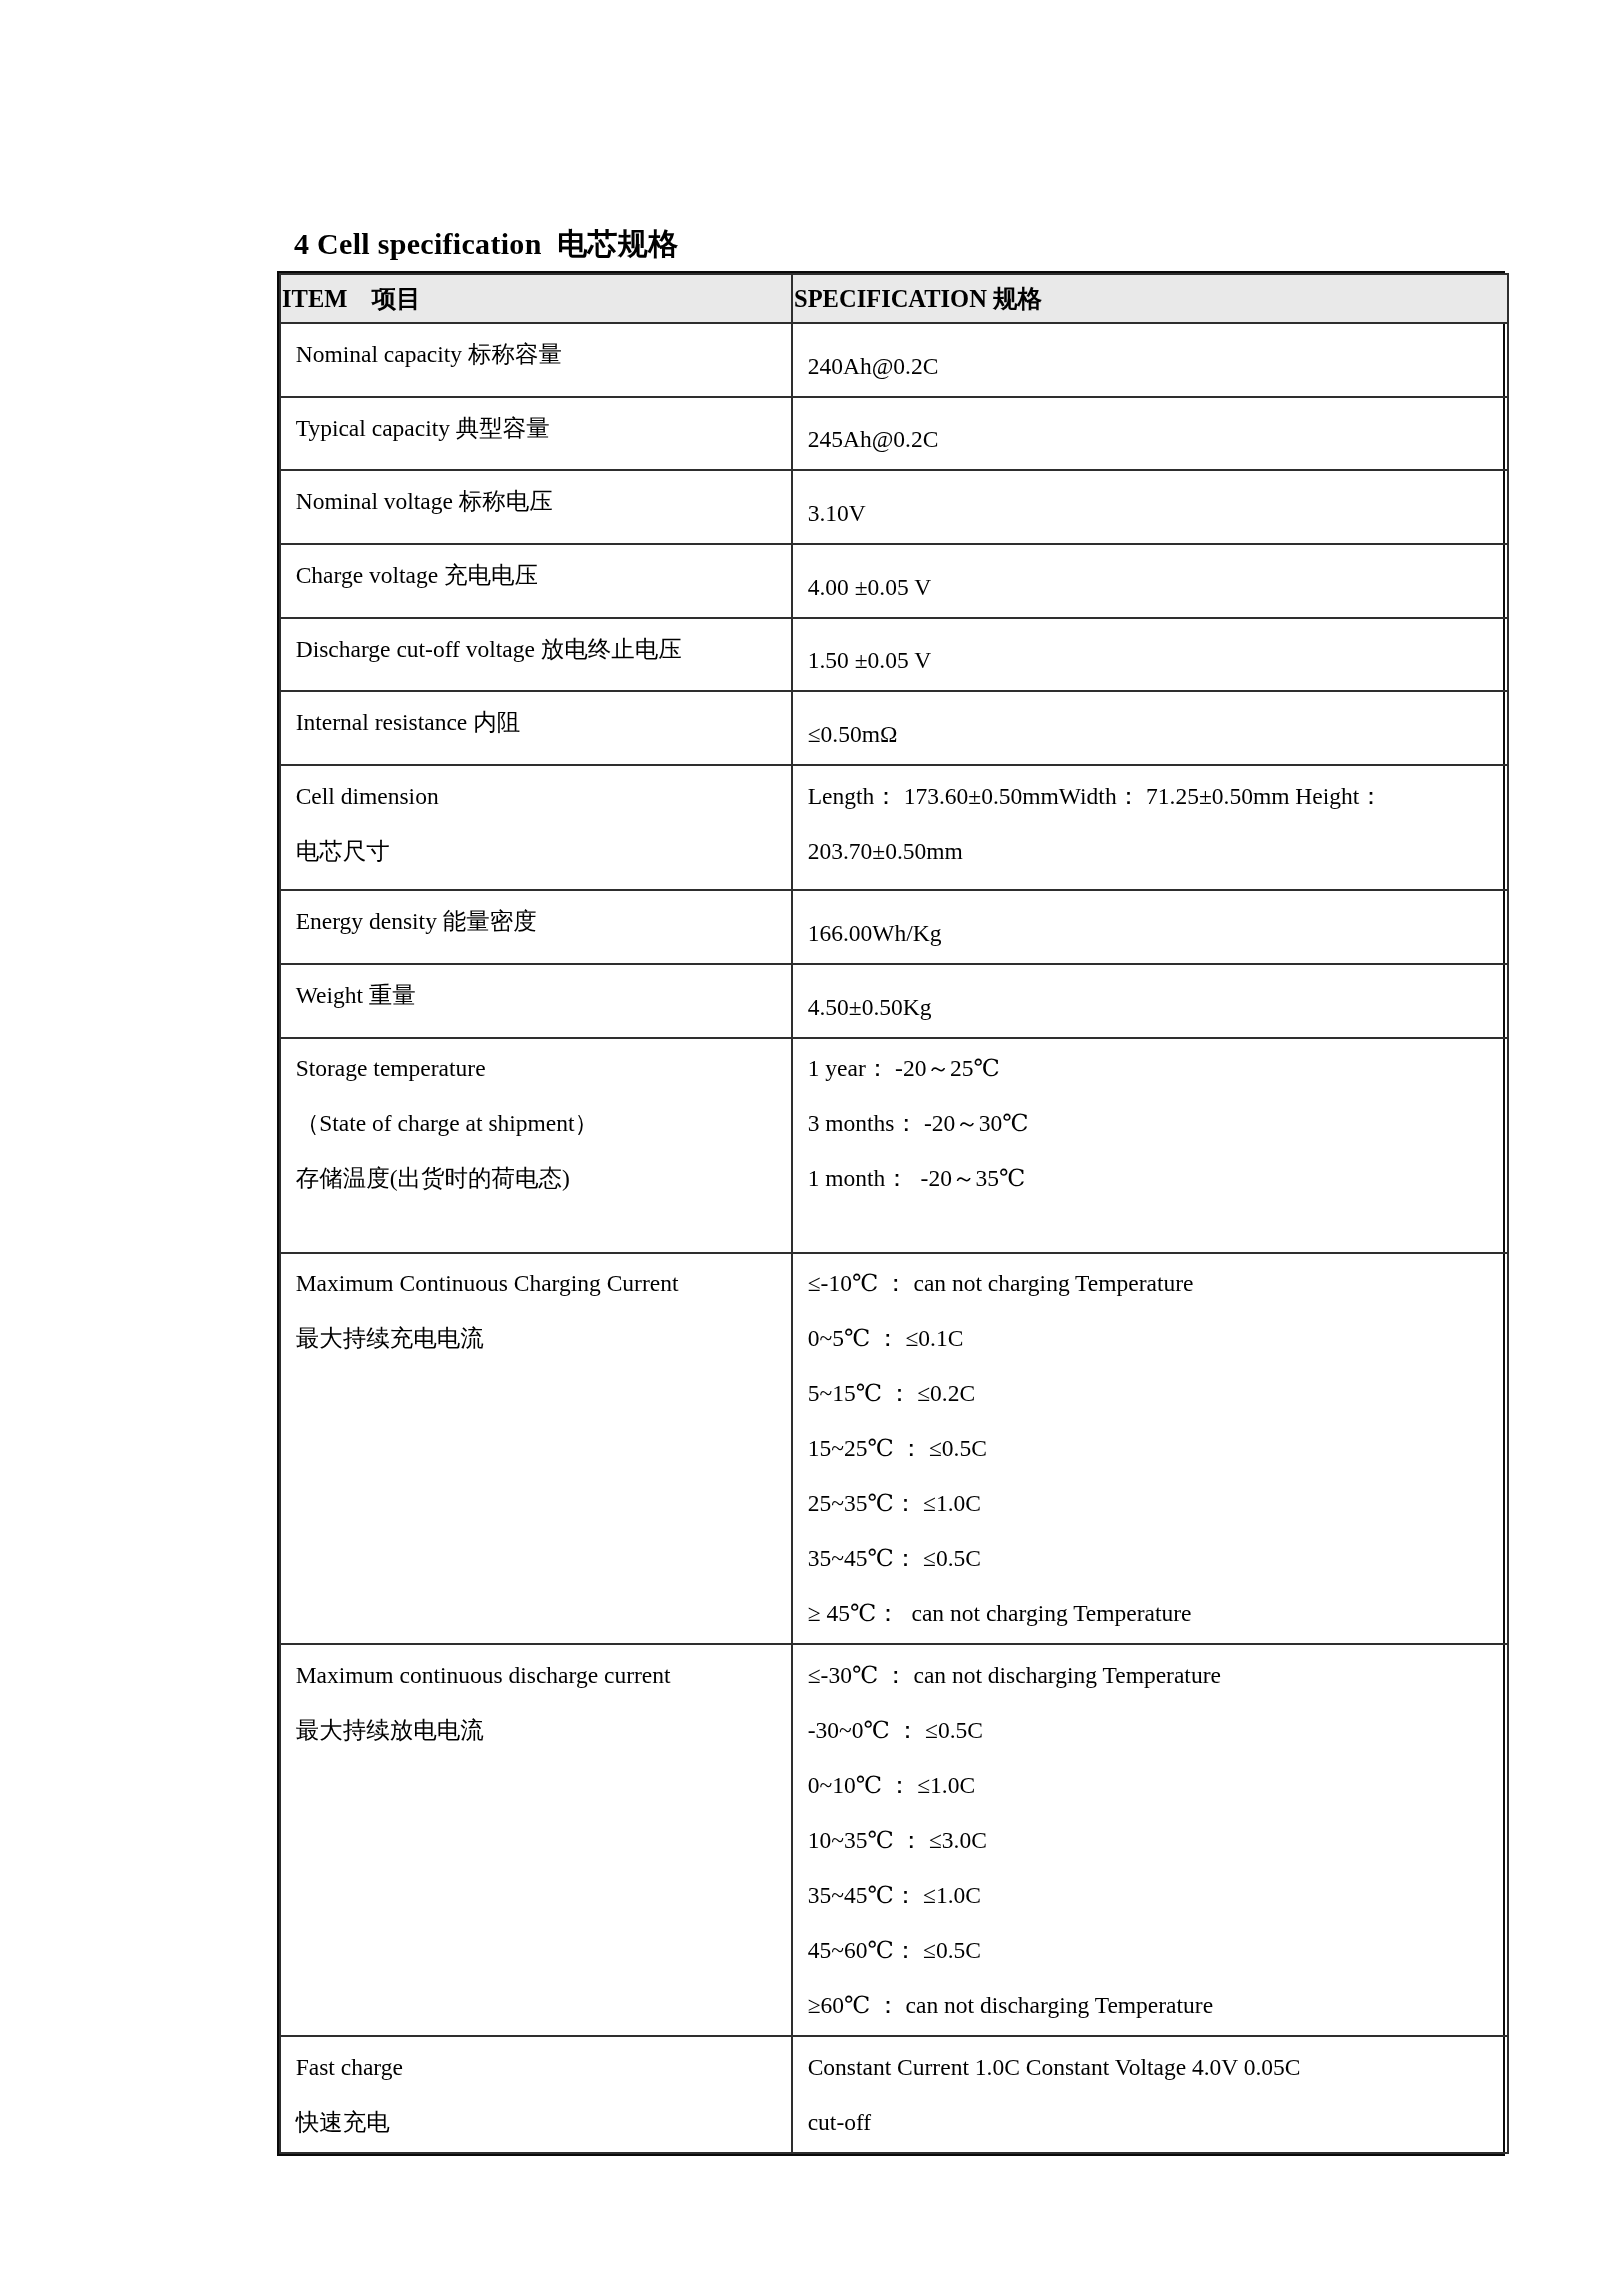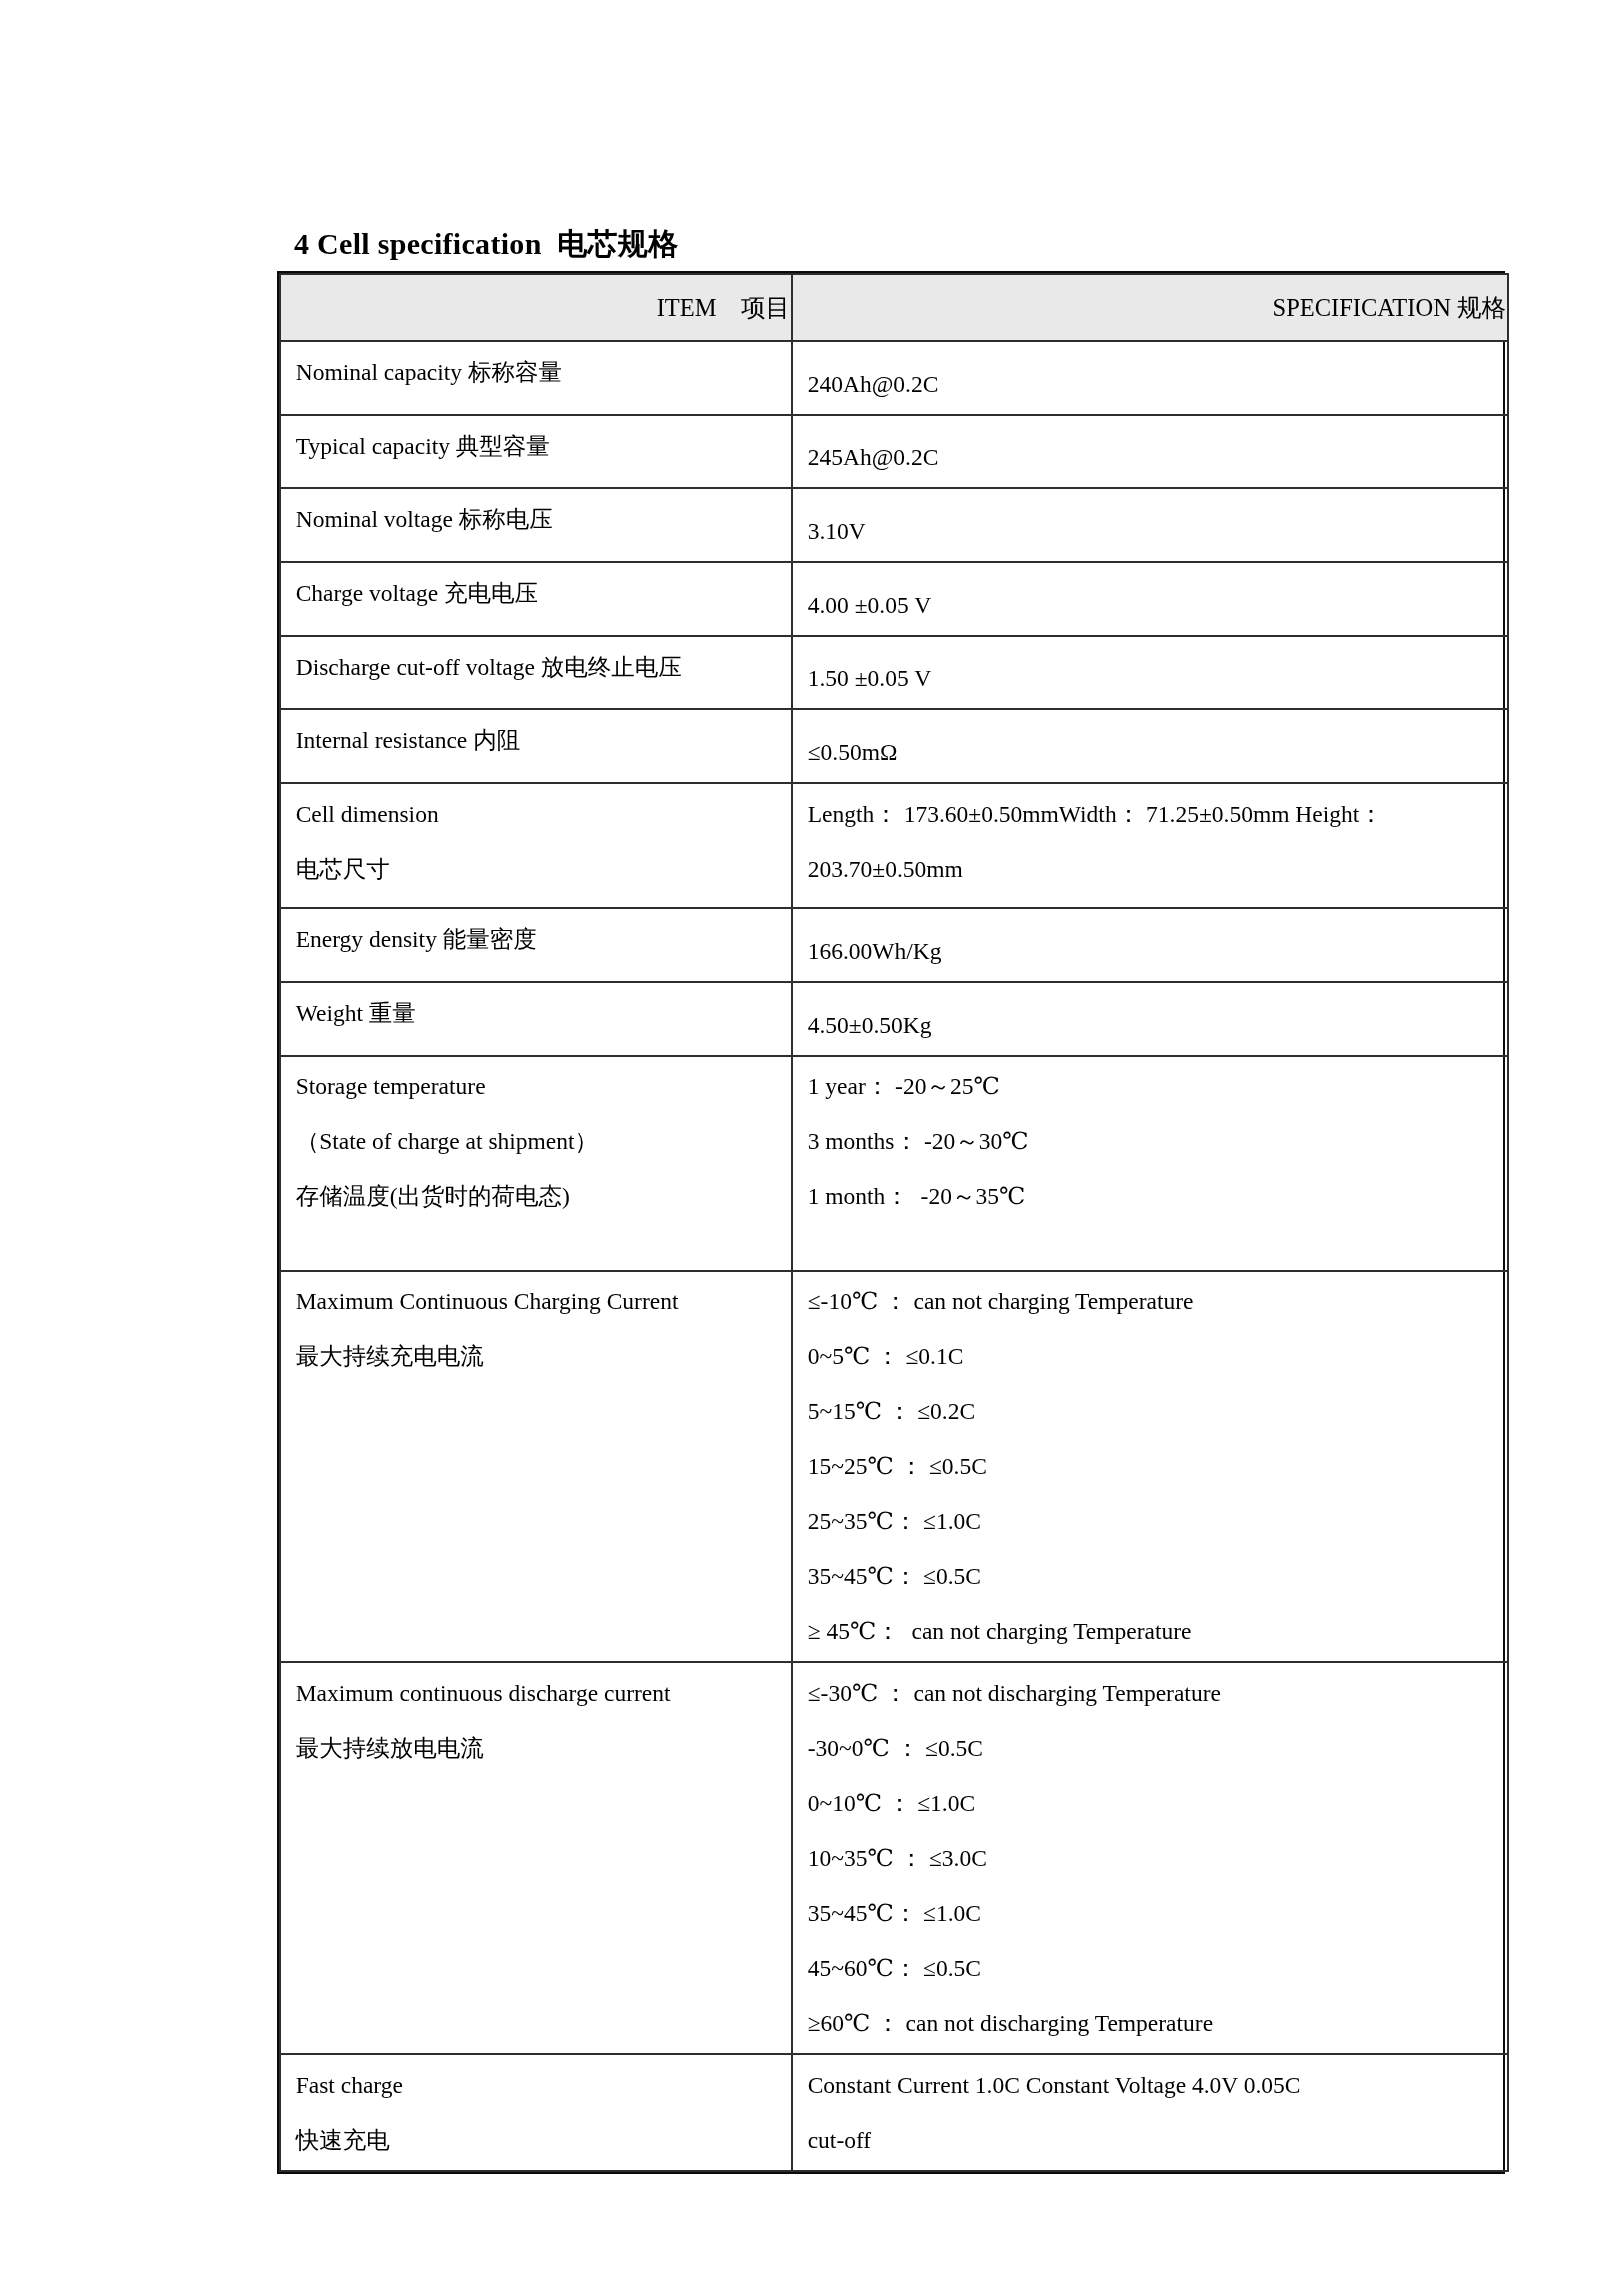--- a/index.html
+++ b/index.html
@@ -42,25 +42,25 @@
     border-collapse: collapse;
     table-layout: fixed;
   }
   table.spec-table th,
   table.spec-table td {
     border: 2px solid #2e2e2e;
     box-sizing: border-box;
     overflow: hidden;
   }
   table.spec-table th {
-    height: 67px;
+    height: 49px;
     background: #e9e9e9;
-    font-weight: normal;
+    font-weight: bold;
     font-size: 24.5px;
-    text-align: right;
+    text-align: left;
     vertical-align: middle;
     white-space: pre;
   }
   table.spec-table td {
     vertical-align: top;
     font-size: 23.5px;
     padding: 2.9px 15.7px 2px 14.7px;
   }
   td.spec-cell { padding-left: 16.7px; }
   td.spec-cell.deep { padding-top: 14.7px; }

